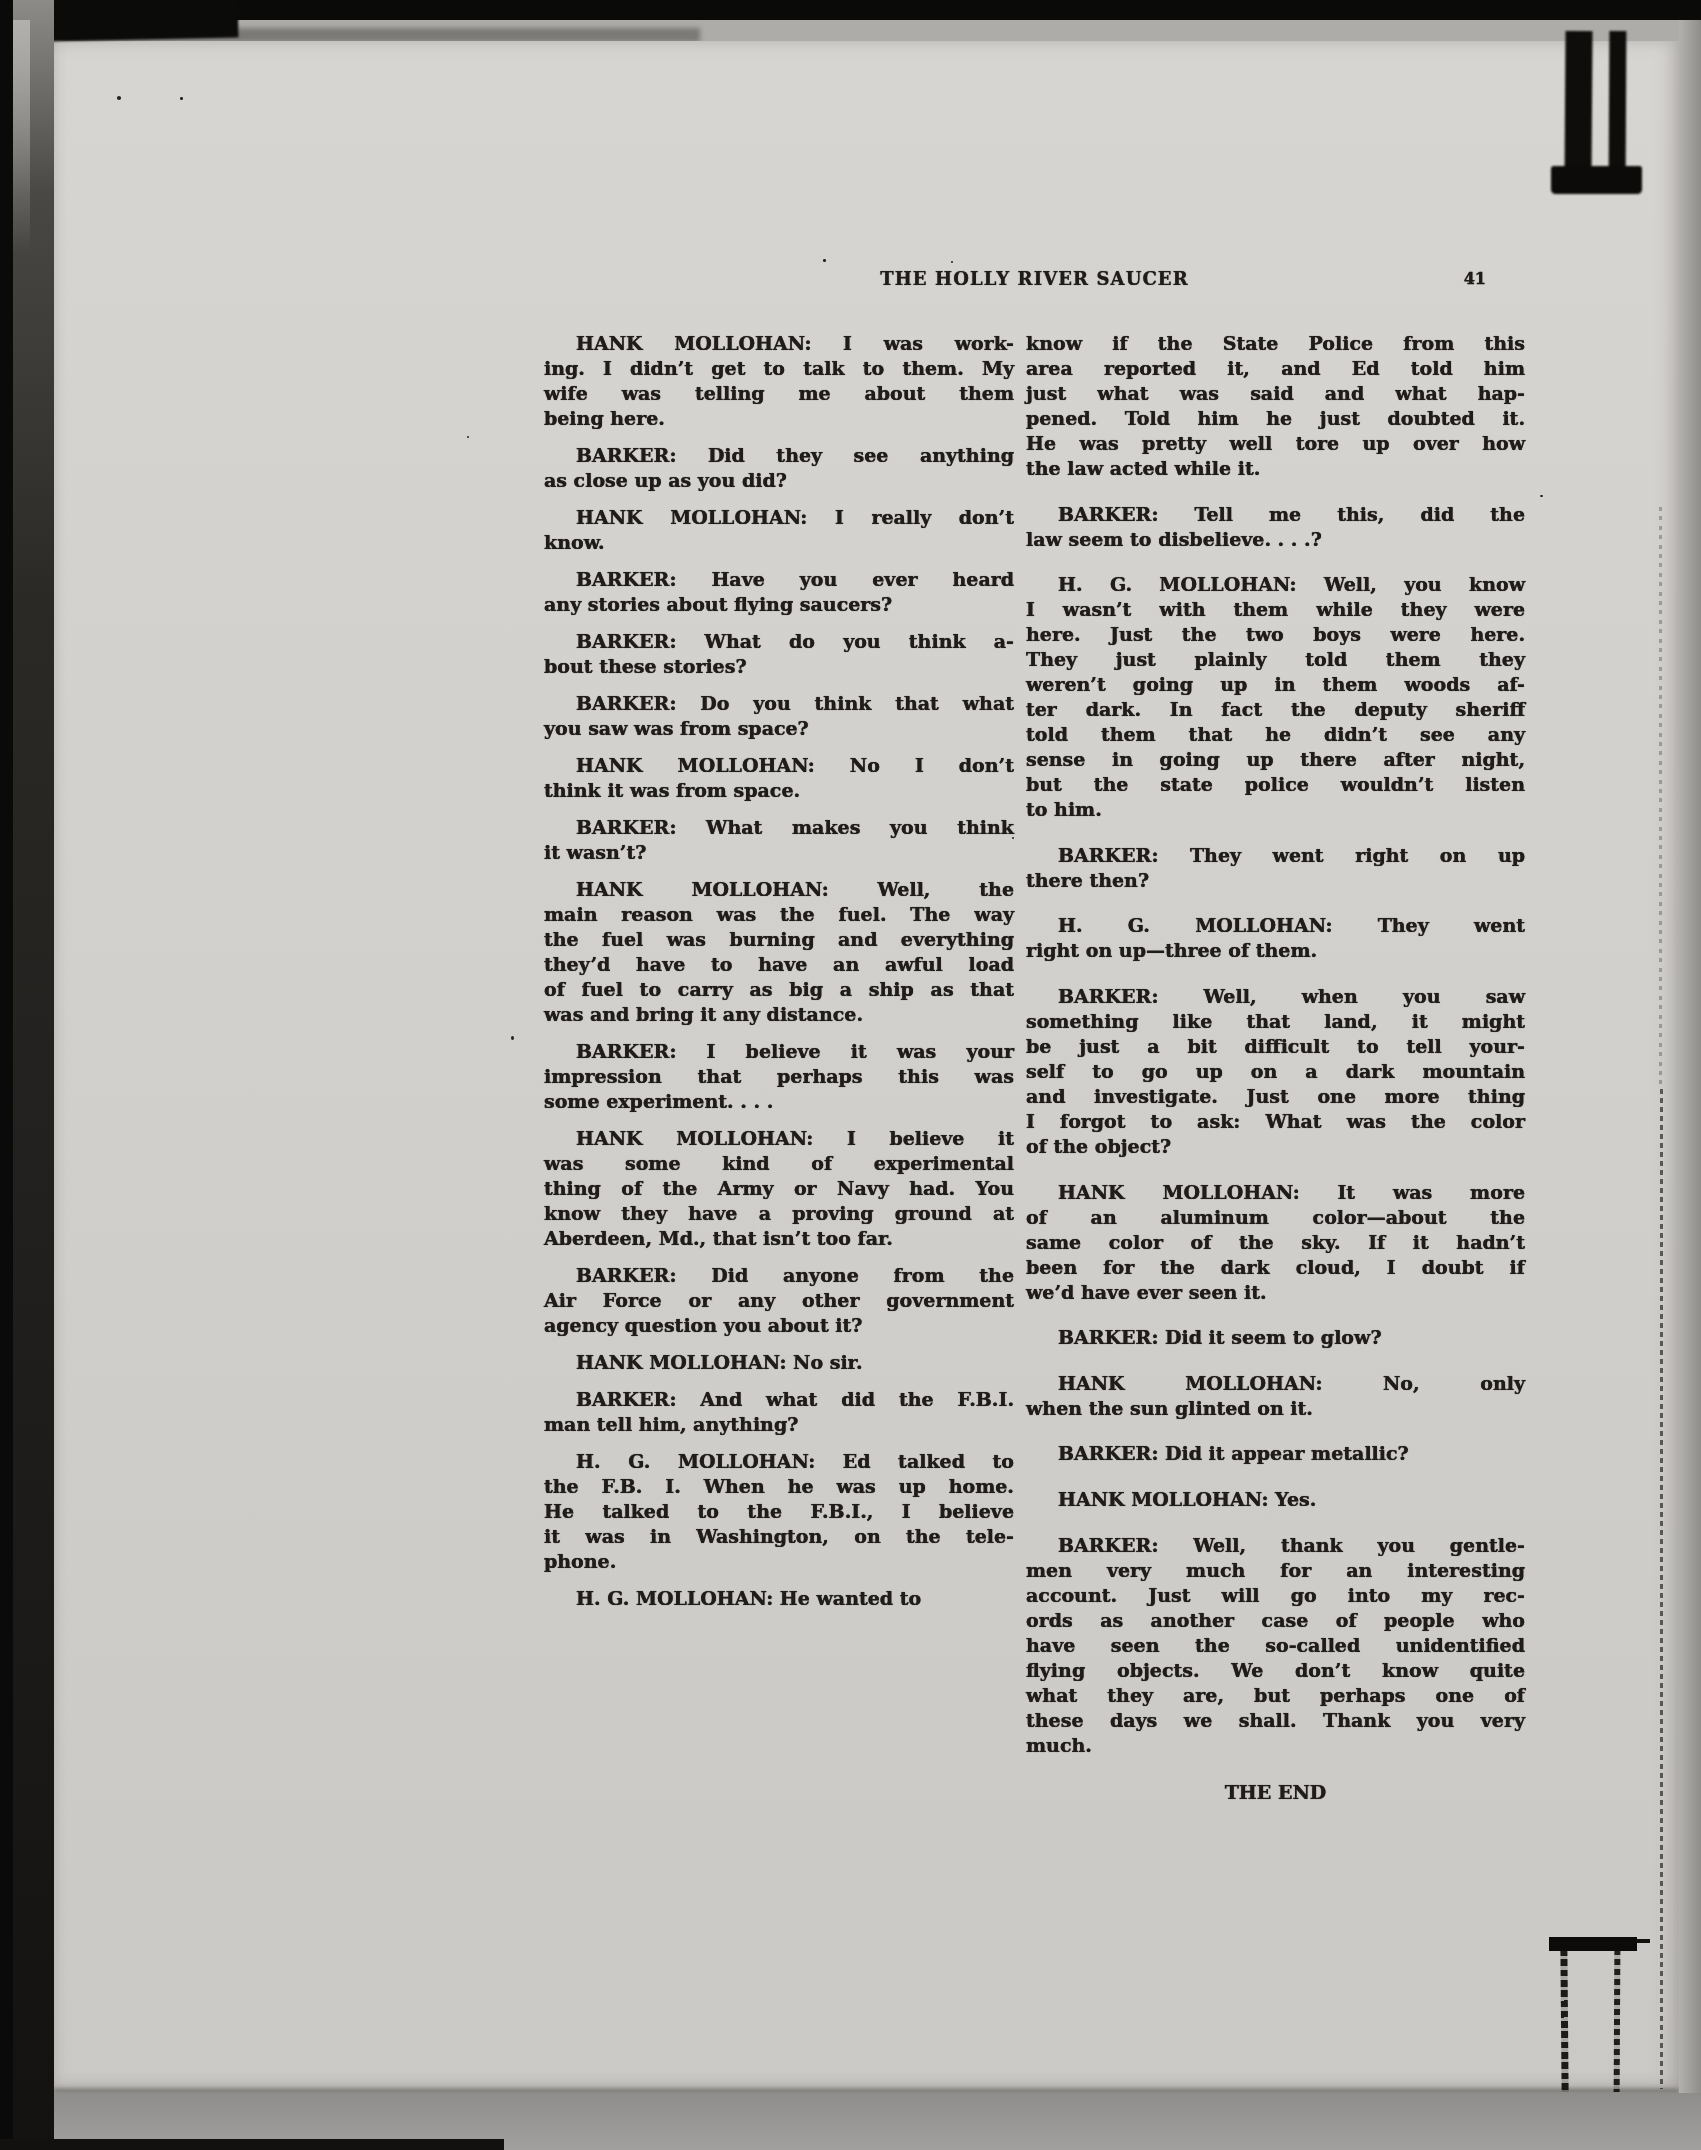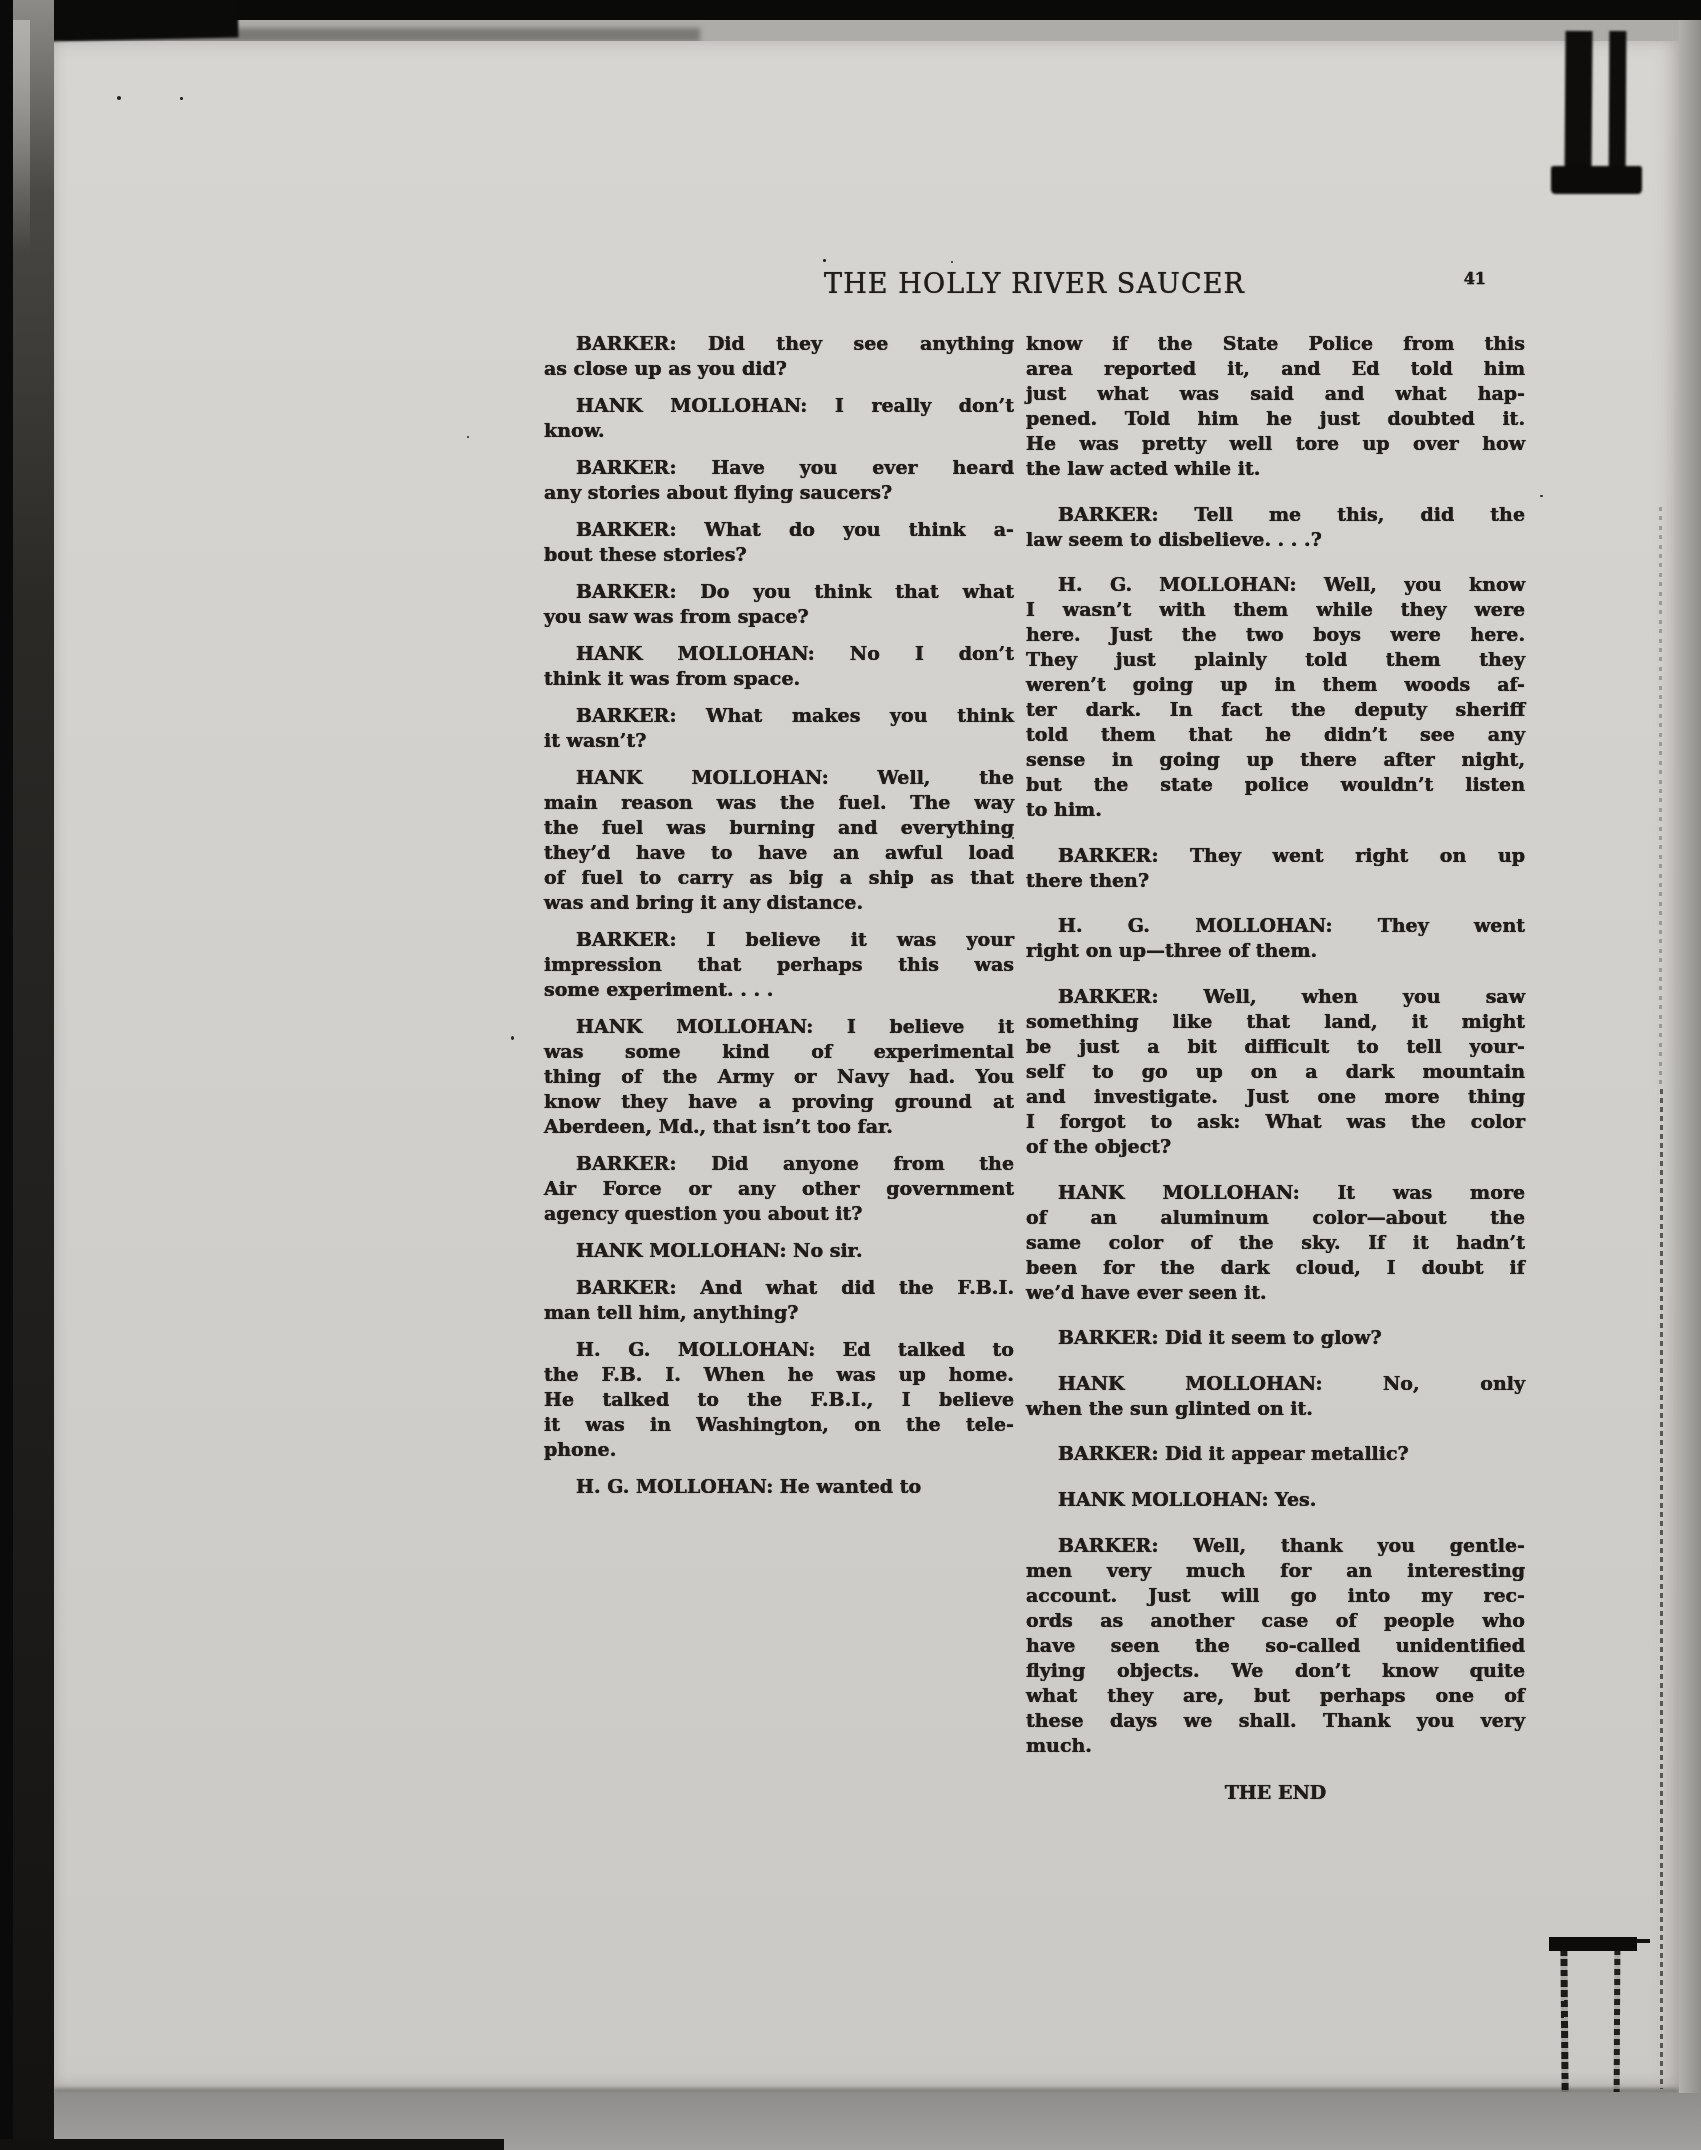--- a/index.html
+++ b/index.html
@@ -58,21 +58,21 @@
     background:repeating-linear-gradient(180deg,#16140f 0 4px,rgba(22,20,15,0) 4px 9.4px);}
   .edge-dots-lower{position:absolute;left:1660px;top:1089px;width:3.1px;height:1000px;opacity:.62;
     background:repeating-linear-gradient(180deg,#14120d 0 5px,rgba(20,18,13,0) 5px 9px);}
   .speck{position:absolute;background:#24221f;border-radius:50%;filter:blur(0.4px);}
   
   .text-block{position:absolute;left:544px;top:268px;width:981px;
     color:#1f1c19;}
   .header-row{position:relative;width:100%;height:31px;}
   .page-title{
     position:absolute;left:50%;transform:translateX(-50%);top:0;
-    font-size:27px;font-weight:400;letter-spacing:1.1px;white-space:nowrap;
+    font-size:18px;font-weight:700;letter-spacing:1.1px;white-space:nowrap;
     text-shadow:0 0 0.9px rgba(28,24,20,.7);
     text-align:right;
     -webkit-text-stroke:0.2px #1c1916;}
   .page-number{
     position:absolute;right:39px;top:0.9px;
     font-size:16px;font-weight:700;
     text-shadow:0 0 0.9px rgba(28,24,20,.7);
     -webkit-text-stroke:0.3px #1c1916;}
   .col{position:absolute;top:63px;
     font-size:19px;font-weight:700;line-height:25px;
@@ -129,20 +129,26 @@
   <div class="speck" style="left:1540px;top:495px;width:2.7px;height:2.2px;"></div>
   <div class="speck" style="left:1012px;top:837px;width:2.2px;height:2.2px;"></div>
 
   <div class="text-block">
     <div class="header-row">
       <span class="page-title">THE HOLLY RIVER SAUCER</span>
       <span class="page-number">41</span>
     </div>
     <div class="col col-left" id="col-left">
         <div class="para">
+          <div class="tline indent">HANK MOLLOHAN: I was work-</div>
+          <div class="tline">ing. I didn’t get to talk to them. My</div>
+          <div class="tline">wife was telling me about them</div>
+          <div class="tline lastline">being here.</div>
+        </div>
+        <div class="para">
           <div class="tline indent">BARKER: Did they see anything</div>
           <div class="tline lastline">as close up as you did?</div>
         </div>
         <div class="para">
           <div class="tline indent">HANK MOLLOHAN: I really don’t</div>
           <div class="tline lastline">know.</div>
         </div>
         <div class="para">
           <div class="tline indent">BARKER: Have you ever heard</div>
           <div class="tline lastline">any stories about flying saucers?</div>

